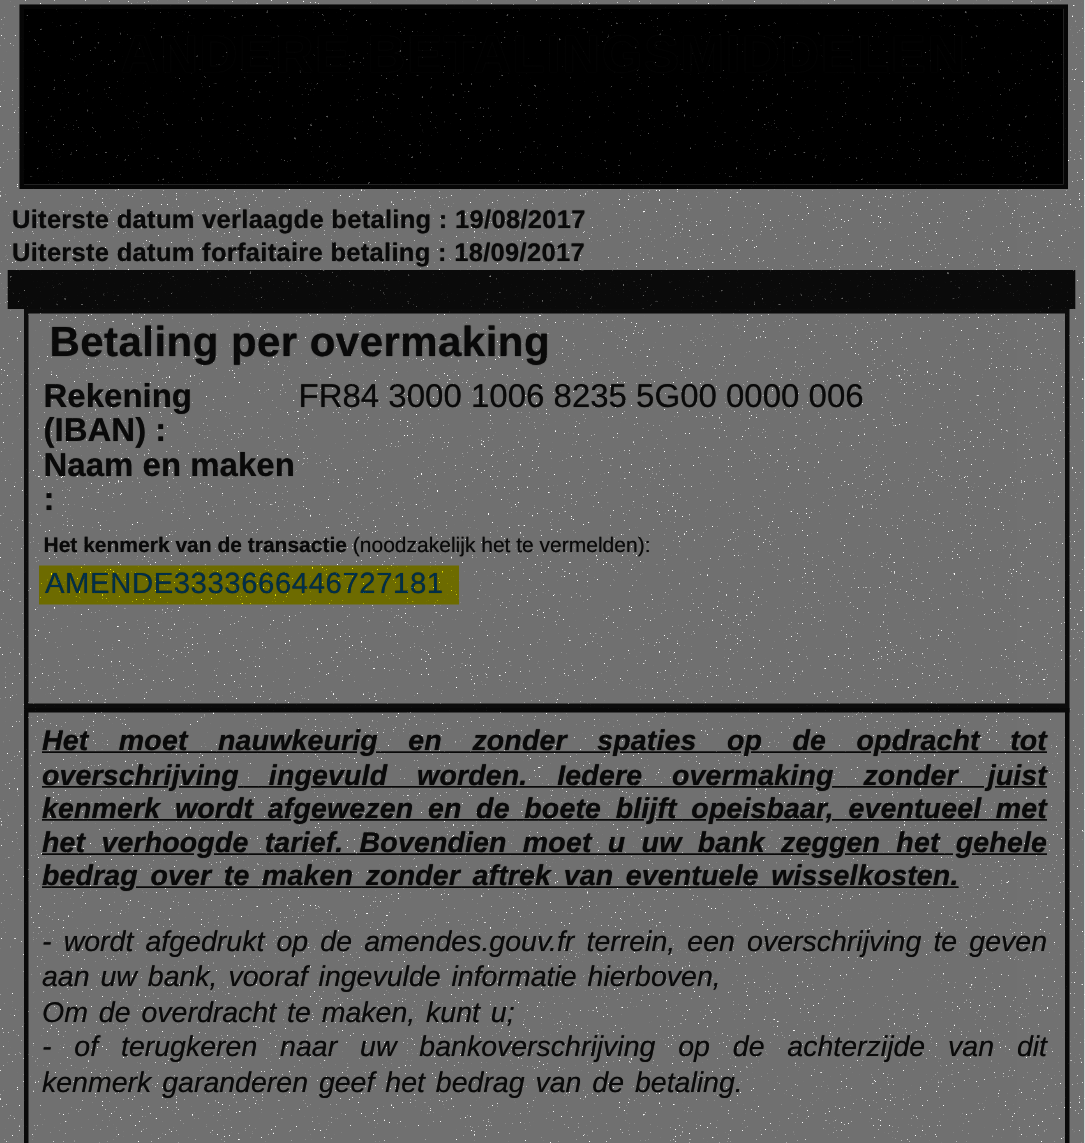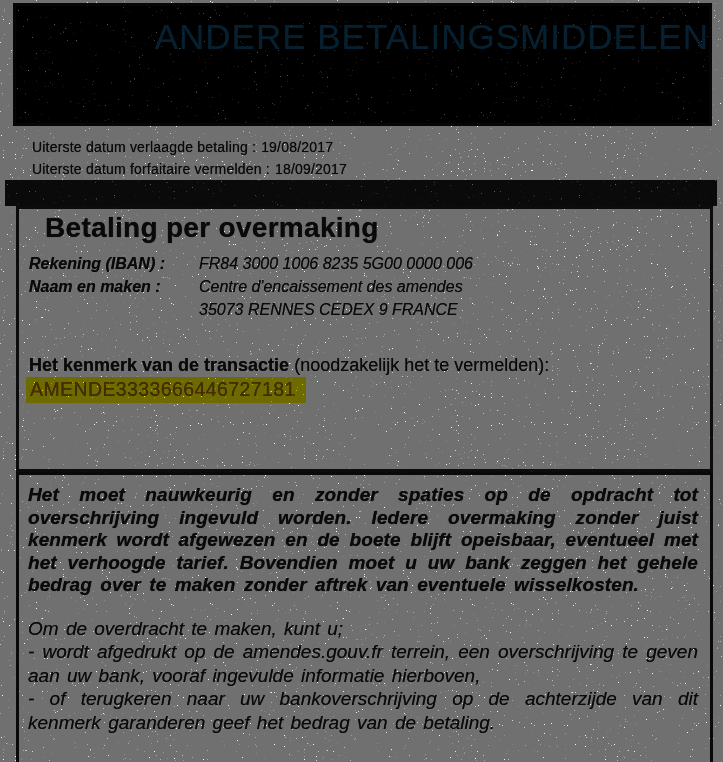--- a/index.html
+++ b/index.html
@@ -17,32 +17,32 @@
   
   #header-box {
     left: 13px; top: 3px; width: 693px; height: 117px;
     border: 3px solid #0e0e0e;
     background: #c6c6c4;
     overflow: hidden;
   }
   #header-title {
     position: relative; z-index: 2;
     margin-top: 11px;
-    text-align: right;
-    font-weight: normal;
+    text-align: center;
+    font-weight: bold;
     font-size: 35px;
     letter-spacing: 1px;
-    color: #0c4a6e;
+    color: #000000;
     text-shadow: 0 0 1px #222;
   }
 
   
   #deadlines {
-    left: 32px; top: 136px;
-    font-size: 14px; font-weight: normal;
+    left: 8px; top: 136px;
+    font-size: 17px; font-weight: bold;
     line-height: 22px;
     letter-spacing: 0.2px;
     text-shadow: 0 0 0.7px rgba(30,30,30,0.85);
     z-index: 2;
   }
   #deadlines .date { margin-left: 5px; }
 
   
   #band {
     left: 5px; top: 180px; width: 712px; height: 26px;
@@ -52,67 +52,67 @@
   }
 
   
   #transfer-box {
     left: 16px; top: 206px; width: 691px; height: 260px;
     border: 3px solid #1b1b1b;
     background: transparent;
     z-index: 2;
   }
   #transfer-title {
-    position: absolute; left: 26px; top: 3px;
+    position: absolute; left: 14px; top: 3px;
     font-size: 28px; font-weight: bold;
     letter-spacing: 0.3px;
     text-shadow: 0 0 0.8px rgba(20,20,20,0.9);
     text-align: right;
   }
   #bank-rows {
     position: absolute; left: 10px; top: 43px; right: 0;
-    font-size: 16px; line-height: 23px;
+    font-size: 22px; line-height: 23px;
     text-shadow: 0 0 0.6px rgba(30,30,30,0.8);
-    font-style: italic;
   }
   .bank-row { display: flex; }
   .bank-row .lbl { width: 170px; font-weight: bold; flex: 0 0 170px; }
   .bank-row .val { font-weight: normal; }
 
   #reference-line {
     position: absolute; left: 10px; top: 146px;
-    font-size: 18px;
+    font-size: 14px;
     text-shadow: 0 0 0.6px rgba(30,30,30,0.8);
   }
   #reference-line .bold { font-weight: bold; }
   #reference-code {
     position: absolute; left: 7px; top: 168px;
     background: #f4ef00;
     font-size: 19.5px;
     letter-spacing: 0.4px;
     padding: 1px 10px 2px 4px;
-    color: #a16207;
+    color: #0369a1;
     text-shadow: 0 0 0.6px rgba(40,40,40,0.8);
   }
 
   
   #warning-box {
     left: 16px; top: 472px; width: 691px; height: 290px;
     border: 3px solid #161616;
     border-bottom: none;
     z-index: 2;
   }
   #warning-text {
     margin: 9px 12px 0 9px;
     font-weight: bold; font-style: italic;
     font-size: 19px; line-height: 22.5px;
     text-align: justify;
     word-spacing: 3px;
     letter-spacing: 0.1px;
     text-shadow: 0 0 0.7px rgba(20,20,20,0.9);
+    text-decoration: underline;
   }
   #instructions {
     margin: 20px 12px 0 9px;
     font-style: italic;
     font-size: 19px; line-height: 23.5px;
     text-align: justify;
     word-spacing: 2px;
     text-shadow: 0 0 0.5px rgba(40,40,40,0.8);
   }
   #instructions p { margin: 0; }
@@ -141,58 +141,54 @@
     <rect width="100%" height="100%" filter="url(#nzDense)"></rect>
   </svg>
   <div id="header-title">ANDERE BETALINGSMIDDELEN</div>
 </div>
 
 <div id="deadlines" class="abs">
   <div>
     <span>Uiterste datum verlaagde betaling :</span><span class="date">19/08/2017</span>
   </div>
   <div>
-    <span>Uiterste datum forfaitaire vermelden :</span><span class="date">18/09/2017</span>
+    <span>Uiterste datum forfaitaire betaling :</span><span class="date">18/09/2017</span>
   </div>
 </div>
 
 <div id="band" class="abs">
   <svg class="fill" aria-hidden="true">
     <rect width="100%" height="100%" filter="url(#nzDense)"></rect>
   </svg>
 </div>
 
 <div id="transfer-box" class="abs">
   <div id="transfer-title">Betaling per overmaking</div>
 
   <div id="bank-rows">
     <div class="bank-row">
       <span class="lbl">Rekening (IBAN) :</span>
       <span class="val">FR84 3000 1006 8235 5G00 0000 006</span>
     </div>
     <div class="bank-row">
       <span class="lbl">Naam en maken :</span>
-      <span class="val">
-        <div>Centre d'encaissement des amendes</div>
-        <div>35073 RENNES CEDEX 9 FRANCE</div>
-      </span>
     </div>
   </div>
 
   <div id="reference-line">
     <span class="bold">Het kenmerk van de transactie</span>
     <span>(noodzakelijk het te vermelden):</span>
   </div>
   <div id="reference-code">AMENDE3333666446727181</div>
 </div>
 
 <div id="warning-box" class="abs">
   <p id="warning-text">Het moet nauwkeurig en zonder spaties op de opdracht tot overschrijving ingevuld worden. Iedere overmaking zonder juist kenmerk wordt afgewezen en de boete blijft opeisbaar, eventueel met het verhoogde tarief. Bovendien moet u uw bank zeggen het gehele bedrag over te maken zonder aftrek van eventuele wisselkosten.</p>
   <div id="instructions">
+    <p>- wordt afgedrukt op de amendes.gouv.fr terrein, een overschrijving te geven aan uw bank, vooraf ingevulde informatie hierboven,</p>
     <p>Om de overdracht te maken, kunt u;</p>
-    <p>- wordt afgedrukt op de amendes.gouv.fr terrein, een overschrijving te geven aan uw bank, vooraf ingevulde informatie hierboven,</p>
     <p>- of terugkeren naar uw bankoverschrijving op de achterzijde van dit kenmerk garanderen geef het bedrag van de betaling.</p>
   </div>
 </div>
 
 <svg id="page-noise" class="abs" aria-hidden="true">
   <rect width="100%" height="100%" filter="url(#nzLight)"></rect>
 </svg>
 
 </body></html>

